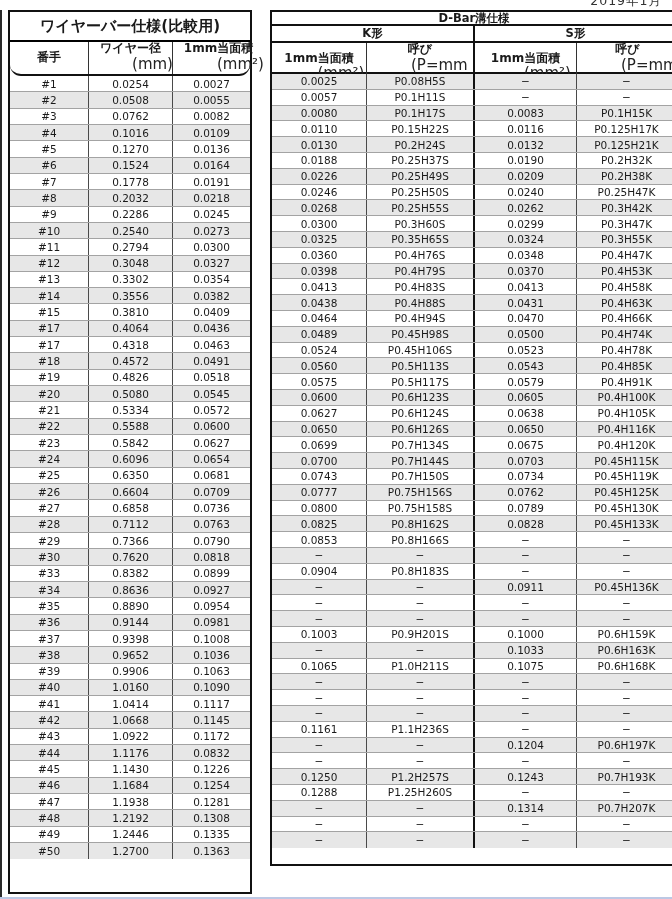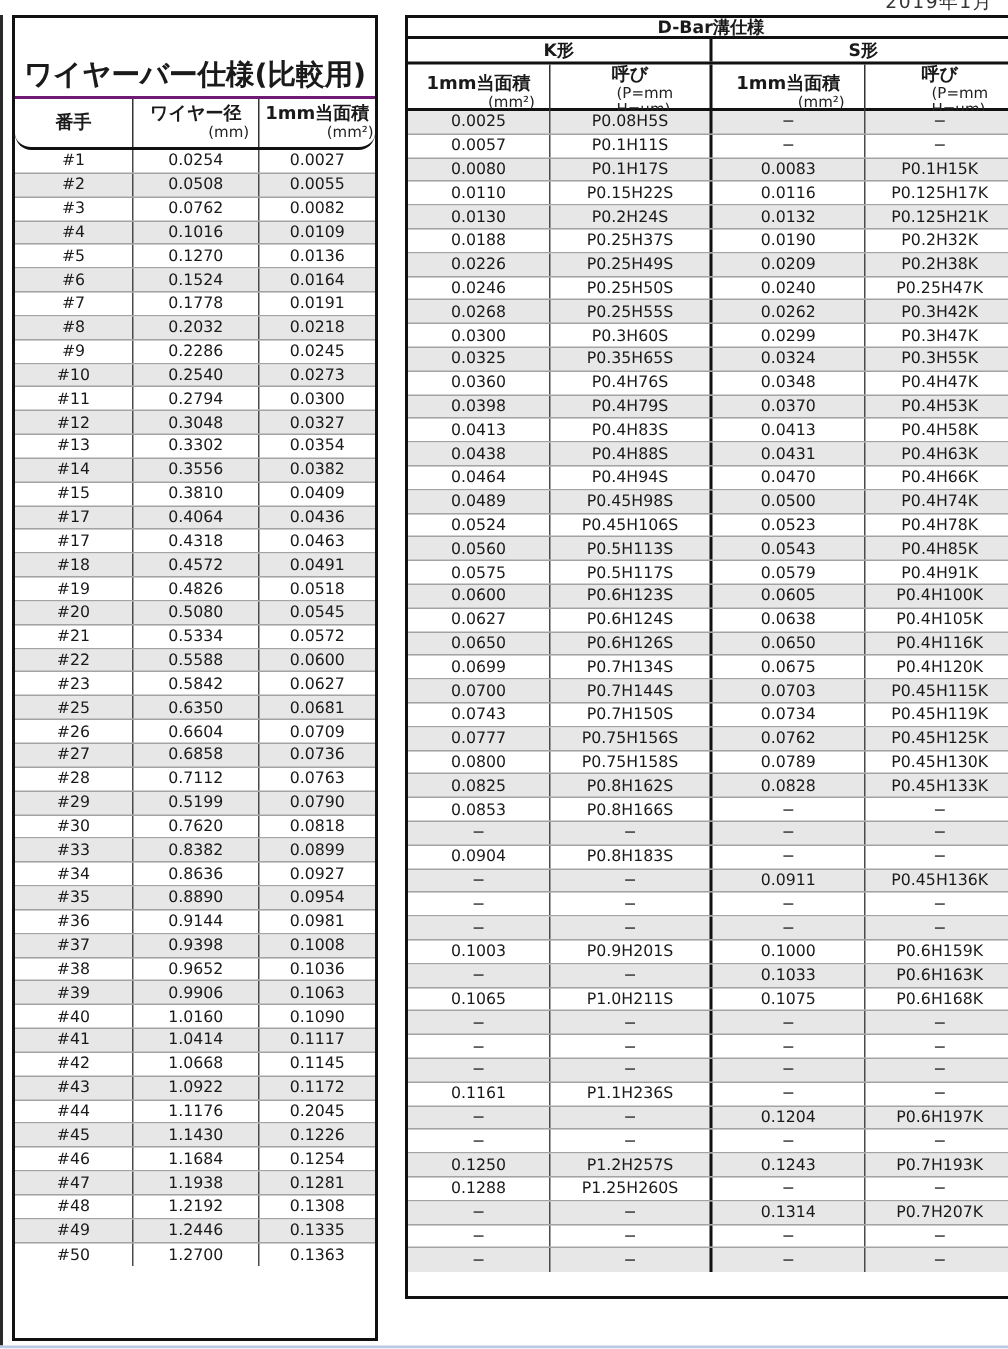--- a/index.html
+++ b/index.html
@@ -12,39 +12,39 @@
   }
   .page-left-edge{position:absolute;left:0;top:10px;width:2px;height:887px;background:#2a2a2a;}
   .page-bottom-edge{position:absolute;left:0;bottom:0;width:672px;height:2px;background:#bcc8e4;}
 
   .tbl{position:absolute;top:10px;box-sizing:border-box;border:2px solid #111;
        display:flex;flex-direction:column;background:#fff;}
   .tbl-left{left:8px;width:244px;height:884px;}
   .tbl-right{left:270px;width:408px;height:856px;}
 
   
-  .ltitle{height:28px;border-bottom:2px solid #701a75;display:flex;align-items:center;
-          justify-content:center;font-weight:bold;font-size:19px;margin-top:24px;}
+  .ltitle{height:28px;border-bottom:2px solid #000000;display:flex;align-items:center;
+          justify-content:center;font-weight:bold;font-size:15px;}
   .lheader{height:32px;border-bottom:2px solid #111;display:grid;grid-template-columns:79px 84px 1fr;border-radius:11px;}
 
   
   .rtitle{height:12px;border-bottom:2px solid #111;display:flex;align-items:center;
           justify-content:center;font-weight:bold;font-size:11.5px;line-height:12px;}
   .rgroups{height:15px;border-bottom:2px solid #111;display:grid;grid-template-columns:203px 1fr;}
   .rgroups .gcell{display:flex;align-items:center;justify-content:center;
                   font-weight:bold;font-size:11.5px;}
   .rgroups .gcell:first-child{border-right:2px solid #111;}
   .rheader{height:29px;border-bottom:2px solid #111;display:grid;grid-template-columns:95px 108px 102px 1fr;}
 
   .hcell{display:flex;flex-direction:column;align-items:center;justify-content:center;
          border-right:1px solid #333;box-sizing:border-box;line-height:1.15;}
   .hcell.thick{border-right:2px solid #111;}
   .hcell.last{border-right:none;}
   .hmain{font-weight:bold;font-size:12px;}
-  .hunit{font-size:10px;color:#222;margin-left:44px;}
+  .hunit{font-size:15px;color:#222;margin-left:44px;}
 
   
   .tbody{flex:1;display:grid;grid-template-rows:repeat(50,1fr);}
   .brow{display:grid;box-sizing:border-box;border-bottom:1px solid #a3a3a3;}
   .brow:last-child{border-bottom:none;}
   .lbody .brow{grid-template-columns:79px 84px 1fr;}
   .rbody .brow{grid-template-columns:95px 108px 102px 1fr;}
   .lbody .brow:nth-child(even){background:#e7e7e7;}
   .rbody .brow:nth-child(odd){background:#e7e7e7;}
   .bcell{display:flex;align-items:center;justify-content:center;font-size:10.5px;
@@ -183,20 +183,25 @@
         <div class="bcell">#22</div>
         <div class="bcell">0.5588</div>
         <div class="bcell last">0.0600</div>
       </div>
       <div class="brow">
         <div class="bcell">#23</div>
         <div class="bcell">0.5842</div>
         <div class="bcell last">0.0627</div>
       </div>
       <div class="brow">
+        <div class="bcell">#24</div>
+        <div class="bcell">0.6096</div>
+        <div class="bcell last">0.0654</div>
+      </div>
+      <div class="brow">
         <div class="bcell">#25</div>
         <div class="bcell">0.6350</div>
         <div class="bcell last">0.0681</div>
       </div>
       <div class="brow">
         <div class="bcell">#26</div>
         <div class="bcell">0.6604</div>
         <div class="bcell last">0.0709</div>
       </div>
       <div class="brow">
@@ -204,21 +209,21 @@
         <div class="bcell">0.6858</div>
         <div class="bcell last">0.0736</div>
       </div>
       <div class="brow">
         <div class="bcell">#28</div>
         <div class="bcell">0.7112</div>
         <div class="bcell last">0.0763</div>
       </div>
       <div class="brow">
         <div class="bcell">#29</div>
-        <div class="bcell">0.5199</div>
+        <div class="bcell">0.7366</div>
         <div class="bcell last">0.0790</div>
       </div>
       <div class="brow">
         <div class="bcell">#30</div>
         <div class="bcell">0.7620</div>
         <div class="bcell last">0.0818</div>
       </div>
       <div class="brow">
         <div class="bcell">#33</div>
         <div class="bcell">0.8382</div>
@@ -270,21 +275,21 @@
         <div class="bcell last">0.1145</div>
       </div>
       <div class="brow">
         <div class="bcell">#43</div>
         <div class="bcell">1.0922</div>
         <div class="bcell last">0.1172</div>
       </div>
       <div class="brow">
         <div class="bcell">#44</div>
         <div class="bcell">1.1176</div>
-        <div class="bcell last">0.2045</div>
+        <div class="bcell last">0.0832</div>
       </div>
       <div class="brow">
         <div class="bcell">#45</div>
         <div class="bcell">1.1430</div>
         <div class="bcell last">0.1226</div>
       </div>
       <div class="brow">
         <div class="bcell">#46</div>
         <div class="bcell">1.1684</div>
         <div class="bcell last">0.1254</div>

